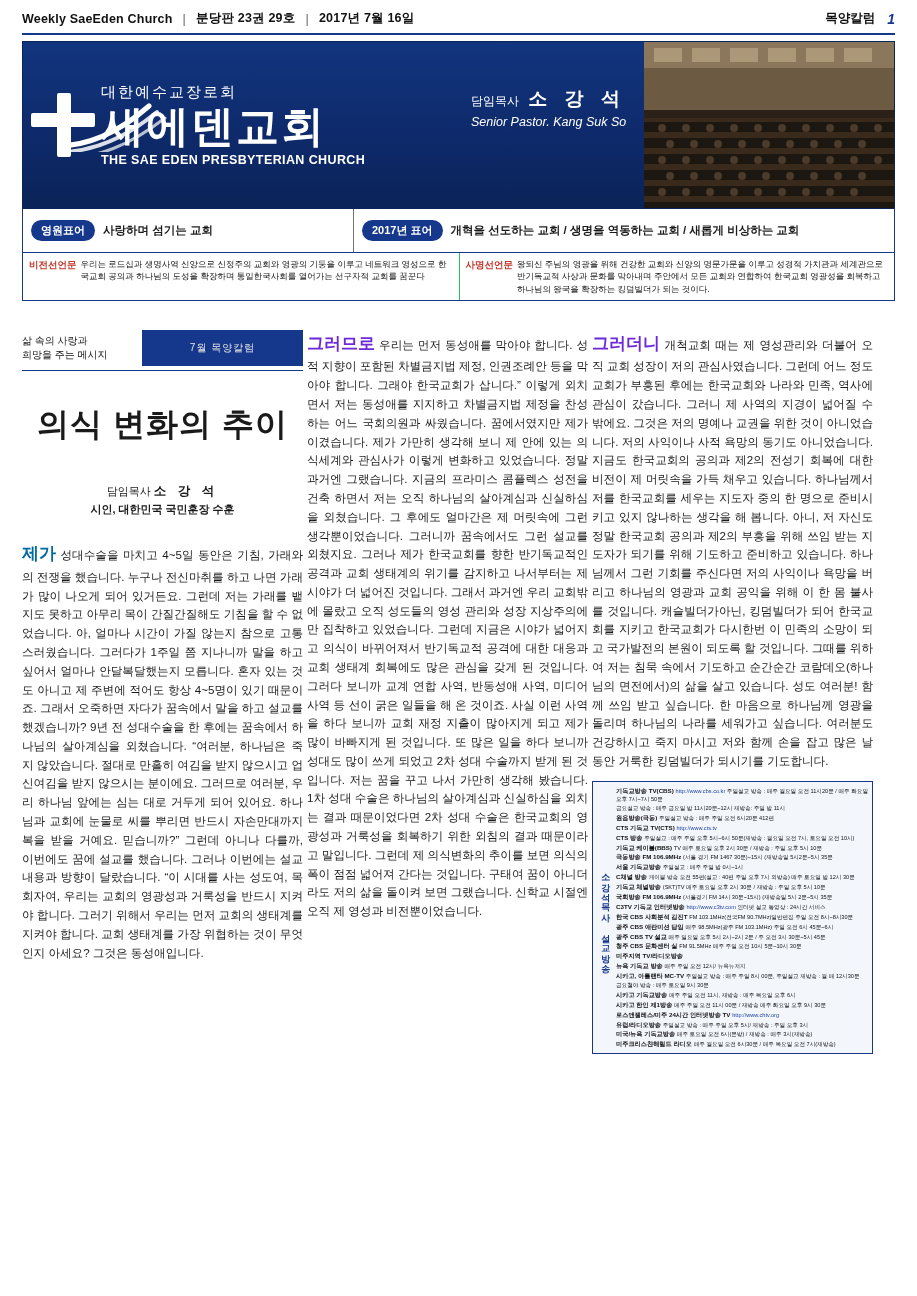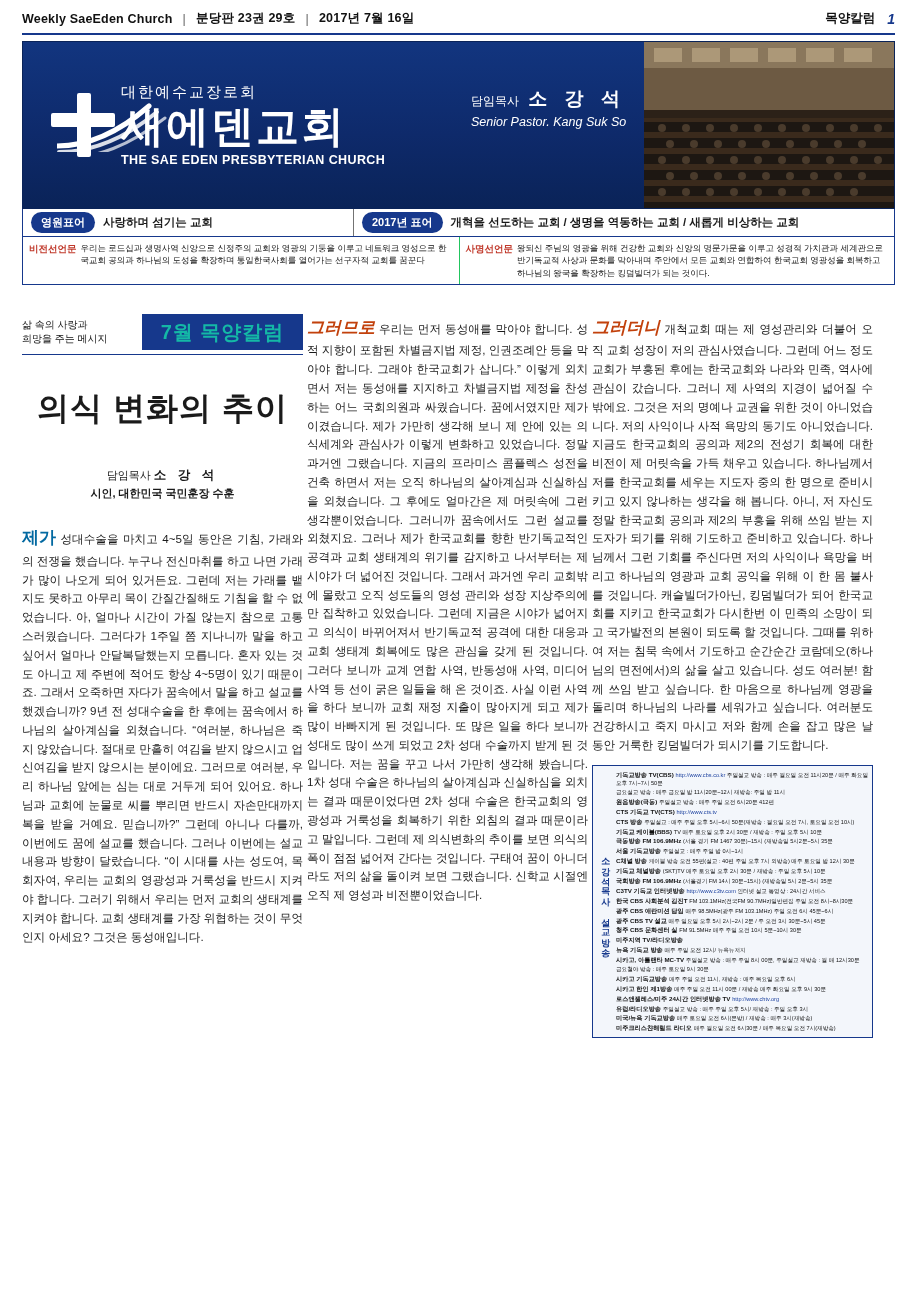--- a/index.html
+++ b/index.html
@@ -28,21 +28,21 @@
   .masthead .pageno { font-style:italic; font-size:14px; color:#16388c; font-weight:bold;}
 
   
   .banner {
     margin-top:6px;
     height:168px;
     background:linear-gradient(180deg,#12357f 0%, #0e2a6b 55%, #0a2358 100%);
     position:relative; display:flex; align-items:stretch;
     border:1px solid #0a2358;
   }
-  .banner-left { flex: 0 0 430px; position:relative; display:flex; align-items:center; padding-left:28px; }
+  .banner-left { flex: 0 0 430px; position:relative; display:flex; align-items:center; padding-left:8px; }
   .cross {
     position:relative; width:64px; height:64px; margin-right:6px; flex:0 0 64px;
   }
   .cross:before, .cross:after {
     content:""; position:absolute; background:#ffffff; border-radius:2px;
   }
   .cross:before { left:26px; top:0; width:14px; height:64px; }
   .cross:after  { left:0; top:20px; width:64px; height:14px; }
   .swoosh { position:absolute; left:34px; top:58px; width:120px; height:52px; }
   .church-text { color:#fff; }
@@ -62,21 +62,21 @@
   .qr { position:absolute; left:300px; top:78px; width:62px; height:62px; background:#fff; padding:3px; }
   .qr svg { display:block; }
 
   .banner-right { flex:0 0 250px; position:relative; overflow:hidden; }
   .photo { position:absolute; inset:0; background:#2b2016; }
 
   
   .slogan-row {
     display:flex; align-items:center; gap:0;
     border:1px solid #16388c; border-top:none;
-    height:28px; font-size:11.5px; font-weight:bold;
+    height:44px; font-size:11.5px; font-weight:bold;
   }
   .tagbox {
     background:#16388c; color:#fff; font-size:11px; font-weight:bold;
     padding:3px 10px; border-radius:11px; margin:0 8px;
     white-space:nowrap;
   }
   .slogan-row .cell { display:flex; align-items:center; }
   .slogan-row .cell.a { flex:0 0 330px; }
   .slogan-row .cell.b { flex:1 1 auto; border-left:1px solid #737373; height:100%; }
 
@@ -94,34 +94,34 @@
   .col { width:281px; font-size:11.6px; line-height:1.62; text-align:justify; }
   .col p { margin:0 0 0 0; text-indent:0; }
 
   
   .headbar { display:flex; align-items:stretch; height:36px; margin-bottom:4px;}
   .headbar .msg {
     flex:0 0 120px; font-size:10px; line-height:1.35; color:#111;
     display:flex; flex-direction:column; justify-content:center;
   }
   .headbar .ribbon {
-    flex:1 1 auto; background:#16388c; color:#14b8a6; font-size:20px; font-weight:bold;
+    flex:1 1 auto; background:#16388c; color:#e5e5e5; font-size:10px; font-weight:normal;
     display:flex; align-items:center; justify-content:center; letter-spacing:1px;
   }
   .title-rule { border-top:1px solid #16388c; margin:2px 0 0 0; }
   .main-title {
     font-size:32px; font-weight:bold; text-align:center; letter-spacing:1px;
     margin:28px 0 30px 0;
   }
   .byline { text-align:center; font-size:11px; line-height:1.6; margin-bottom:22px; }
   .byline .nm { font-weight:bold; font-size:12.5px; letter-spacing:4px; }
   .byline .sub { font-weight:bold; font-size:11px; }
 
   .leadword { font-size:17px; font-weight:bold; color:#0369a1; }
-  .col-lead-blue { color:#c2410c;font-style:italic; }
+  .col-lead-blue { color:#6d28d9; }
 
   
   .bcast {
     margin-top:10px; border:1px solid #16388c; background:#f3f6fb;
     display:flex; padding:4px; font-size:5.6px; line-height:1.5; color:#111;
   }
   .bcast .side {
     flex:0 0 16px; writing-mode:vertical-rl; text-orientation:upright;
     color:#16388c; font-weight:bold; font-size:9px; letter-spacing:1px;
     display:flex; align-items:center; justify-content:center;

